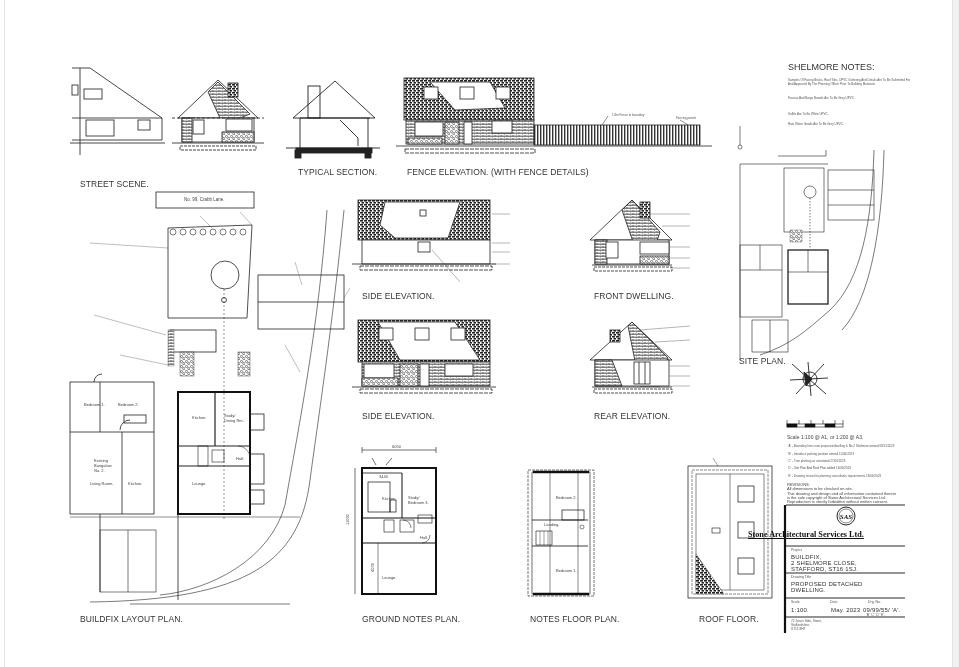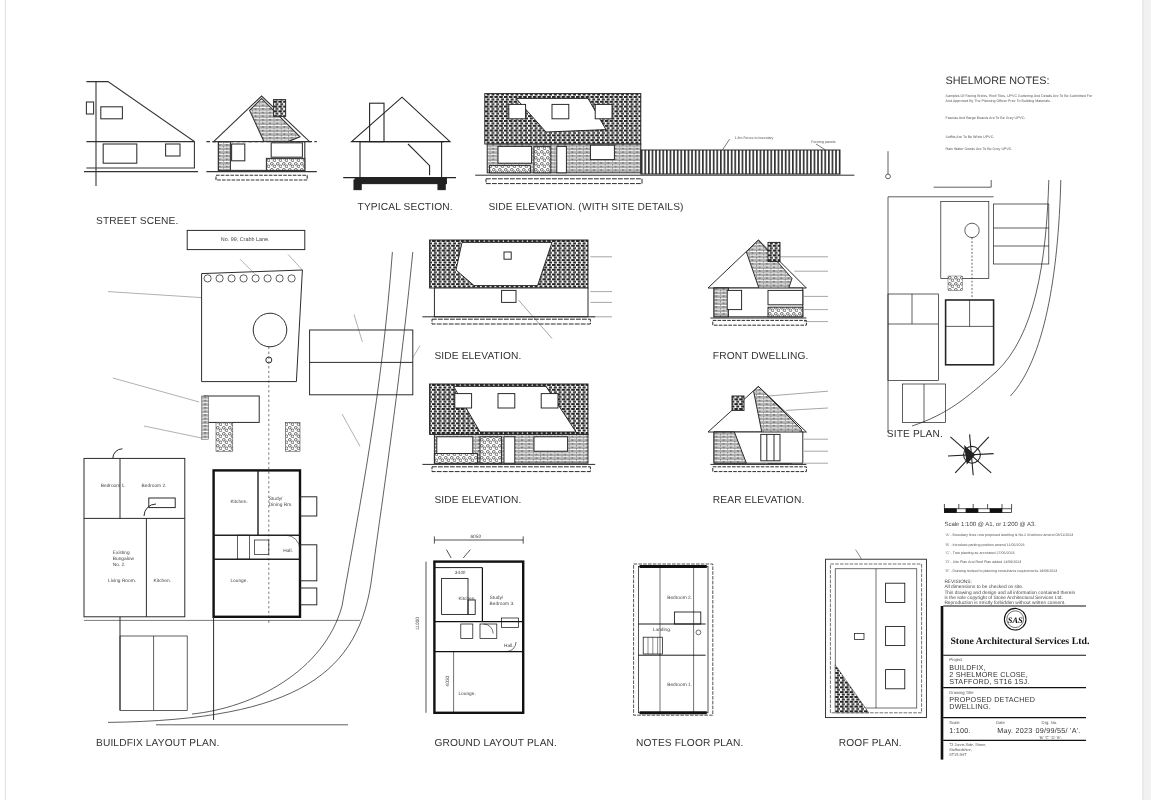--- a/index.html
+++ b/index.html
@@ -353,30 +353,30 @@
     <line x1="786" y1="598" x2="905" y2="598" stroke-width="0.9"></line>
     <line x1="786" y1="617" x2="905" y2="617" stroke-width="0.9"></line>
     <circle cx="846" cy="516" r="9" stroke-width="0.9"></circle>
     <circle cx="846" cy="516" r="7" stroke-width="0.5"></circle>
   </g>
   <text x="846" y="519" font-size="7" text-anchor="middle" font-family="Liberation Serif, serif" font-style="italic" font-weight="bold" fill="#111">SAS</text>
 </svg>
 
 <div class="lbl" style="left:80px;top:179px;">STREET SCENE.</div>
 <div class="lbl" style="left:298px;top:167px;">TYPICAL SECTION.</div>
-<div class="lbl" style="left:407px;top:167px;">SIDE ELEVATION. (WITH SITE DETAILS)</div>
+<div class="lbl" style="left:407px;top:167px;">FENCE ELEVATION. (WITH FENCE DETAILS)</div>
 <div class="lbl" style="left:362px;top:291px;">SIDE ELEVATION.</div>
 <div class="lbl" style="left:362px;top:411px;">SIDE ELEVATION.</div>
 <div class="lbl" style="left:594px;top:291px;">FRONT DWELLING.</div>
 <div class="lbl" style="left:594px;top:411px;">REAR ELEVATION.</div>
 <div class="lbl" style="left:739px;top:356px;">SITE PLAN.</div>
 <div class="lbl" style="left:80px;top:614px;">BUILDFIX LAYOUT PLAN.</div>
-<div class="lbl" style="left:362px;top:614px;">GROUND LAYOUT PLAN.</div>
+<div class="lbl" style="left:362px;top:614px;">GROUND NOTES PLAN.</div>
 <div class="lbl" style="left:530px;top:614px;">NOTES FLOOR PLAN.</div>
-<div class="lbl" style="left:699px;top:614px;">ROOF PLAN.</div>
+<div class="lbl" style="left:699px;top:614px;">ROOF FLOOR.</div>
 
 <div class="tiny" style="left:184px;top:197px;font-size:4.5px;">No. 99, Crabb Lane.</div>
 <div class="tiny" style="left:84px;top:402px;">Bedroom 1.</div>
 <div class="tiny" style="left:118px;top:402px;">Bedroom 2.</div>
 <div class="tiny" style="left:94px;top:458px;width:24px;white-space:normal;line-height:5px;">Existing Bungalow No. 2.</div>
 <div class="tiny" style="left:90px;top:481px;">Living Room.</div>
 <div class="tiny" style="left:128px;top:481px;">Kitchen.</div>
 <div class="tiny" style="left:192px;top:415px;">Kitchen.</div>
 <div class="tiny" style="left:224px;top:413px;width:22px;white-space:normal;line-height:5px;">Study/ Dining Rm.</div>
 <div class="tiny" style="left:236px;top:456px;">Hall.</div>
@@ -407,21 +407,21 @@
 <div class="note" style="left:788px;top:452px;">'B' - Introduce parking position amend 11/06/2023</div>
 <div class="note" style="left:788px;top:459px;">'C' - Tree planting as annotated 27/06/2023</div>
 <div class="note" style="left:788px;top:466px;">'D' - Site Plan And Roof Plan added 14/09/2023</div>
 <div class="note" style="left:788px;top:474px;">'E' - Drawing revised to planning consultants requirements 18/09/2023</div>
 <div class="tiny" style="left:787px;top:482px;font-size:4px;">REVISIONS:</div>
 <div class="tiny" style="left:787px;top:486px;font-size:4px;">All dimensions to be checked on site.</div>
 <div class="tiny" style="left:787px;top:491px;font-size:4px;">This drawing and design and all information contained therein</div>
 <div class="tiny" style="left:787px;top:495px;font-size:4px;">is the sole copyright of Stone Architectural Services Ltd.</div>
 <div class="tiny" style="left:787px;top:499px;font-size:4px;">Reproduction is strictly forbidden without written consent.</div>
 
-<div class="company" style="left:792px;top:530px;">Stone Architectural Services Ltd.</div>
+<div class="company" style="left:748px;top:530px;text-decoration:underline;">Stone Architectural Services Ltd.</div>
 <div class="note" style="left:791px;top:548px;font-size:3.5px;">Project</div>
 <div class="proj" style="left:791px;top:554px;">BUILDFIX,</div>
 <div class="proj" style="left:791px;top:560px;">2 SHELMORE CLOSE,</div>
 <div class="proj" style="left:791px;top:566px;">STAFFORD, ST16 1SJ.</div>
 <div class="note" style="left:791px;top:575px;font-size:3.5px;">Drawing Title</div>
 <div class="proj" style="left:791px;top:581px;">PROPOSED DETACHED</div>
 <div class="proj" style="left:791px;top:587px;">DWELLING.</div>
 <div class="note" style="left:791px;top:600px;font-size:3.5px;">Scale</div>
 <div class="note" style="left:830px;top:600px;font-size:3.5px;">Date</div>
 <div class="note" style="left:868px;top:600px;font-size:3.5px;">Drg. No.</div>

